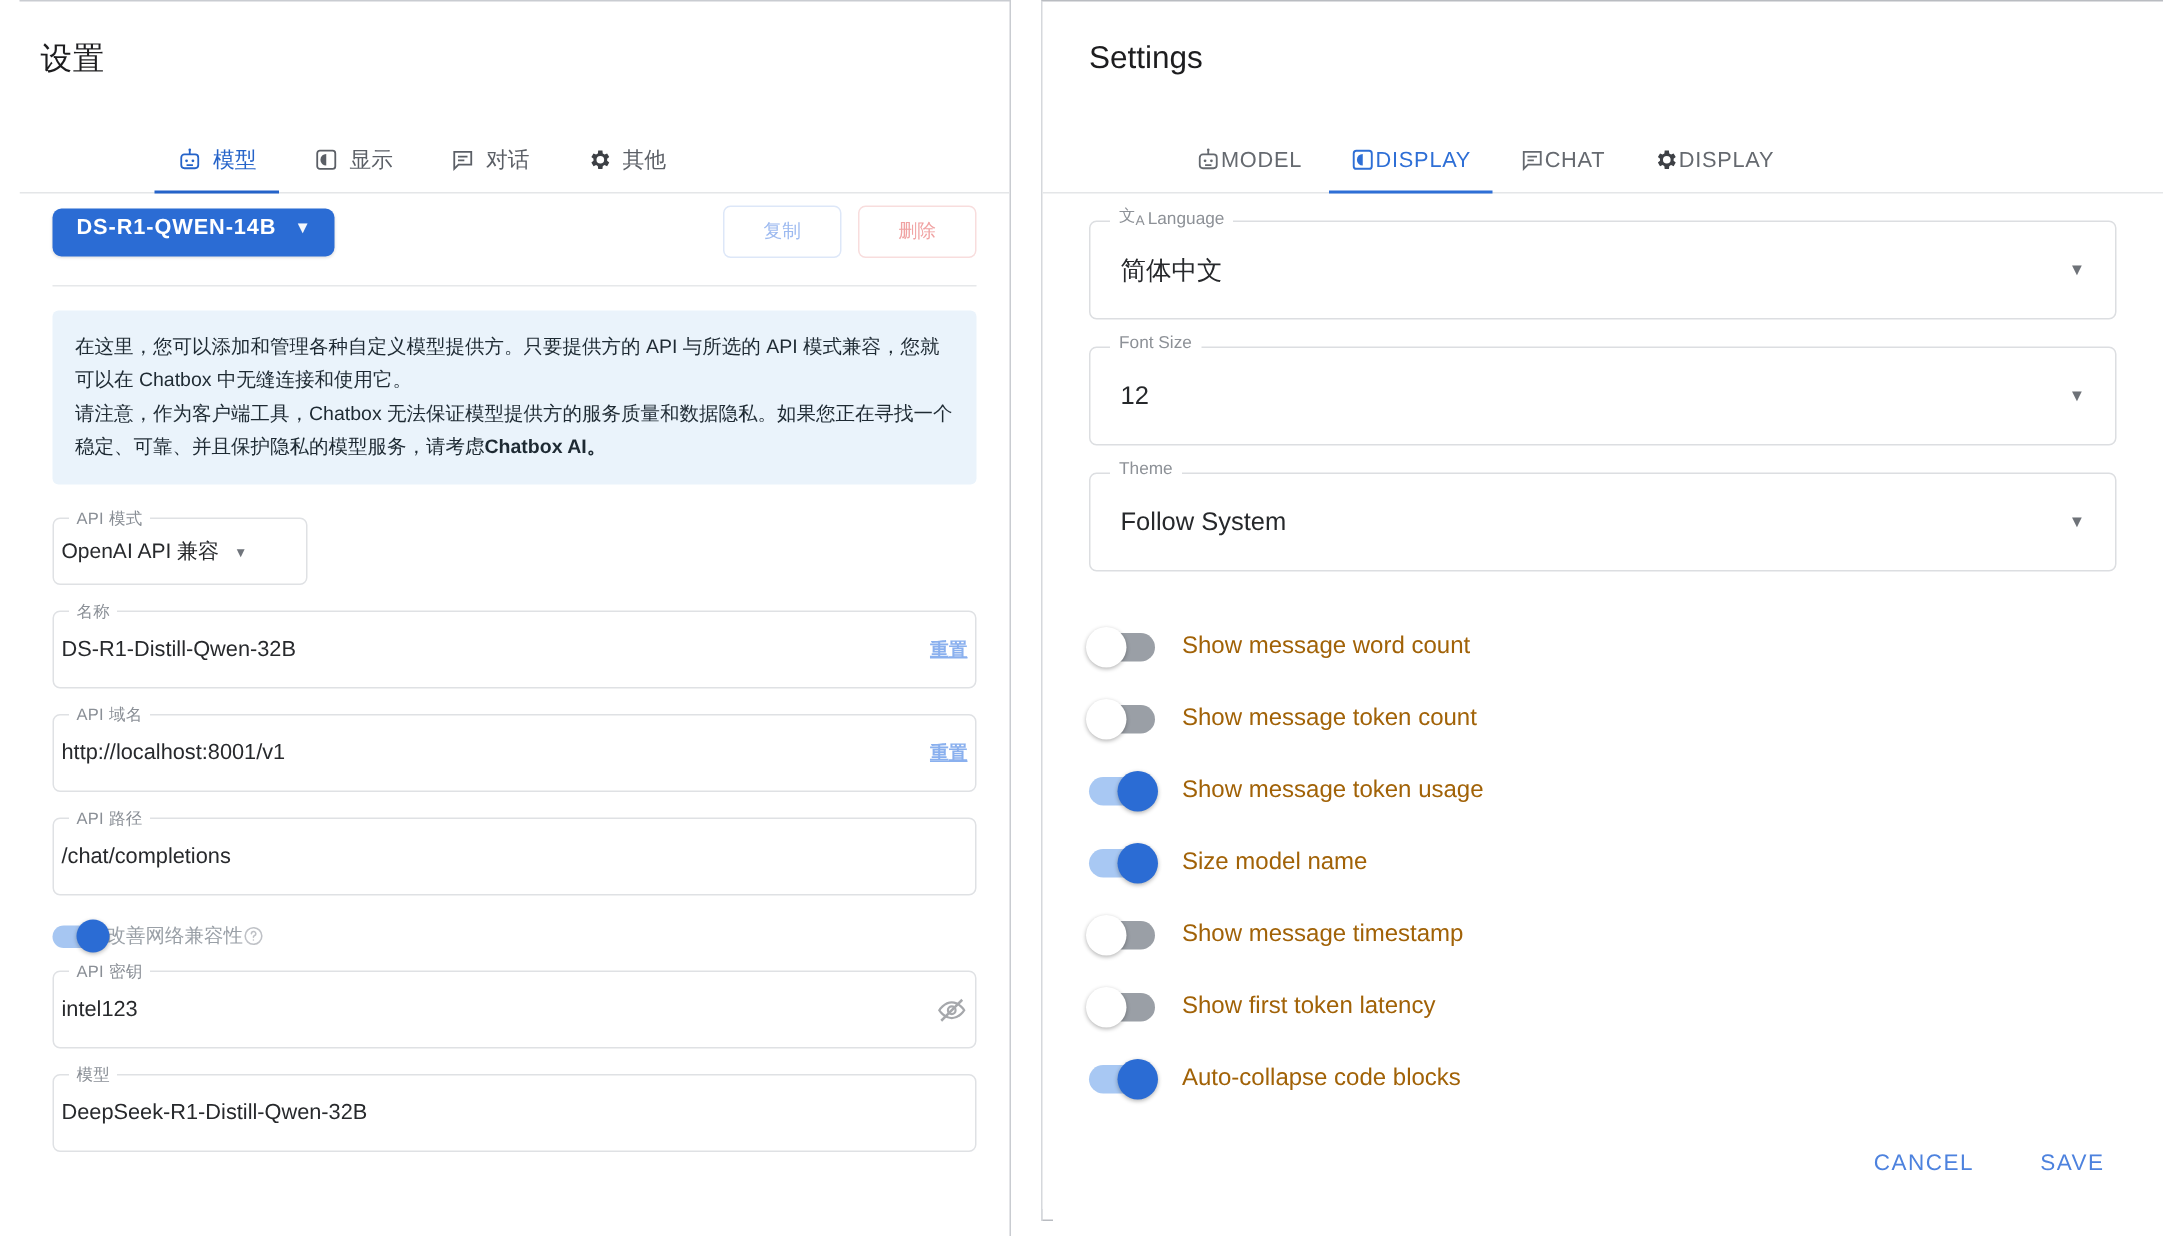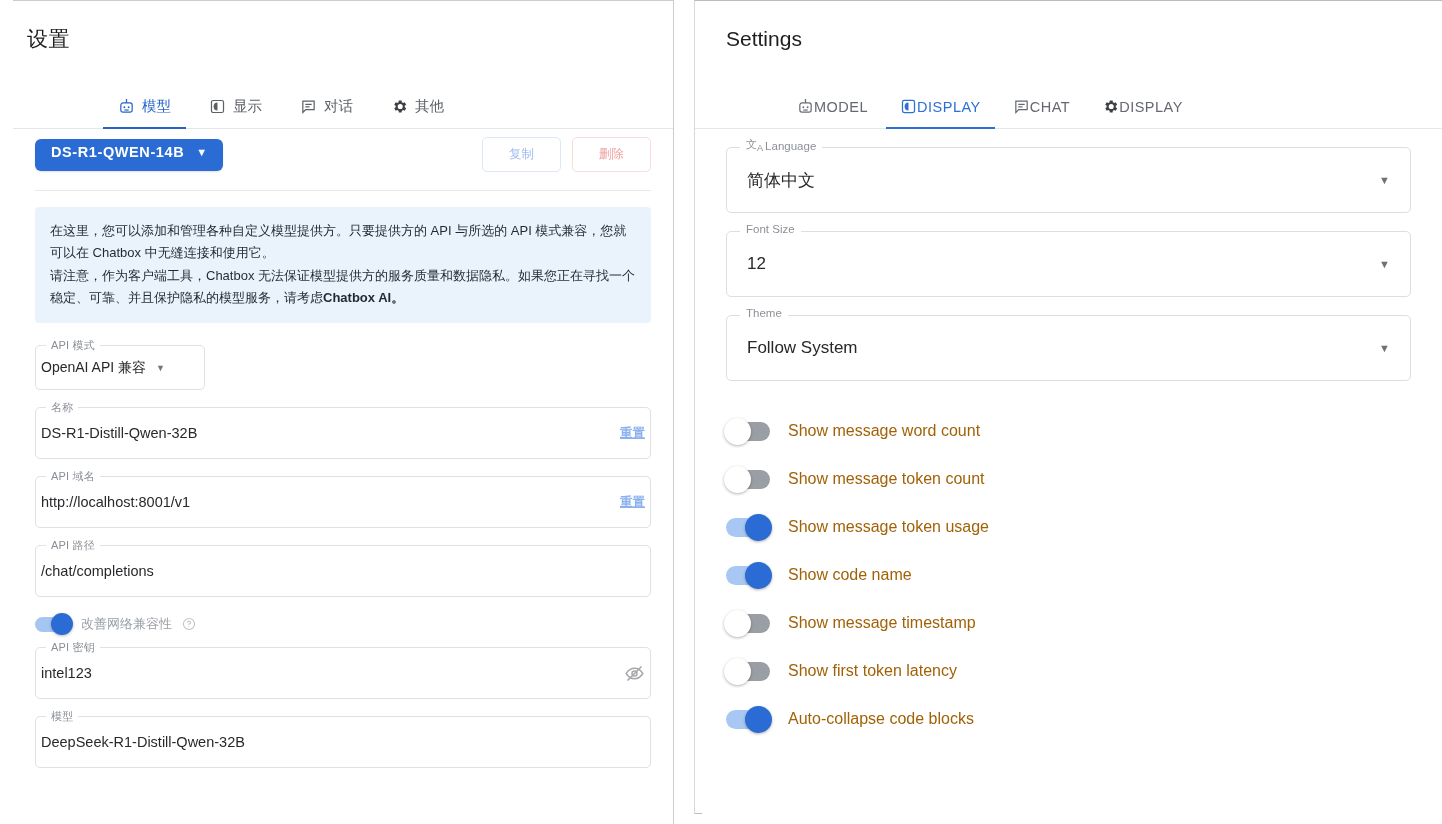--- a/index.html
+++ b/index.html
@@ -85,21 +85,21 @@
     display:flex; align-items:center; gap:3px;
   }
   .fld-val { font-size:14.5px; color:#27292c; }
   .fld-val.s { font-size:14px; }
   .fld-reset {
     margin-left:auto; font-size:12.5px; color:#8ab0ee;
     text-decoration: underline; cursor:pointer; font-weight:600;
   }
   .sel-caret { color:#70757c; font-size: 9px; margin-left: 10px; }
 
-  .toggle-row { display:flex; align-items:center; gap:10px; margin-top:18px; }
+  .toggle-row { display:flex; align-items:center; margin-top:18px; }
   .sw {
     position:relative; width:36px; height:15px; border-radius:8px; flex:0 0 auto; cursor:pointer;
   }
   .sw .track { position:absolute; inset:0; border-radius:8px; }
   .sw .knob {
     position:absolute; top:-3.5px; width:22px; height:22px; border-radius:50%;
     box-shadow: 0 1px 3px rgba(0,0,0,.28);
   }
   .sw.on  .track { background:#a6c6f2; }
   .sw.on  .knob  { background:#2b6cd4; right:-2px; }
@@ -413,21 +413,21 @@
             <div class="track"></div>
             <div class="knob"></div>
           </div>
           <span class="r-tg-label">Show message token usage</span>
         </div>
         <div class="r-tg-row">
           <div class="r-sw on">
             <div class="track"></div>
             <div class="knob"></div>
           </div>
-          <span class="r-tg-label">Show code name</span>
+          <span class="r-tg-label">Size model name</span>
         </div>
         <div class="r-tg-row">
           <div class="r-sw off">
             <div class="track"></div>
             <div class="knob"></div>
           </div>
           <span class="r-tg-label">Show message timestamp</span>
         </div>
         <div class="r-tg-row">
           <div class="r-sw off">
@@ -439,15 +439,19 @@
         <div class="r-tg-row">
           <div class="r-sw on">
             <div class="track"></div>
             <div class="knob"></div>
           </div>
           <span class="r-tg-label">Auto-collapse code blocks</span>
         </div>
       </div>
     </div>
 
+    <div class="r-footer">
+      <div class="r-act">CANCEL</div>
+      <div class="r-act">SAVE</div>
+    </div>
   </div>
 
 </div>
 
 </body></html>

